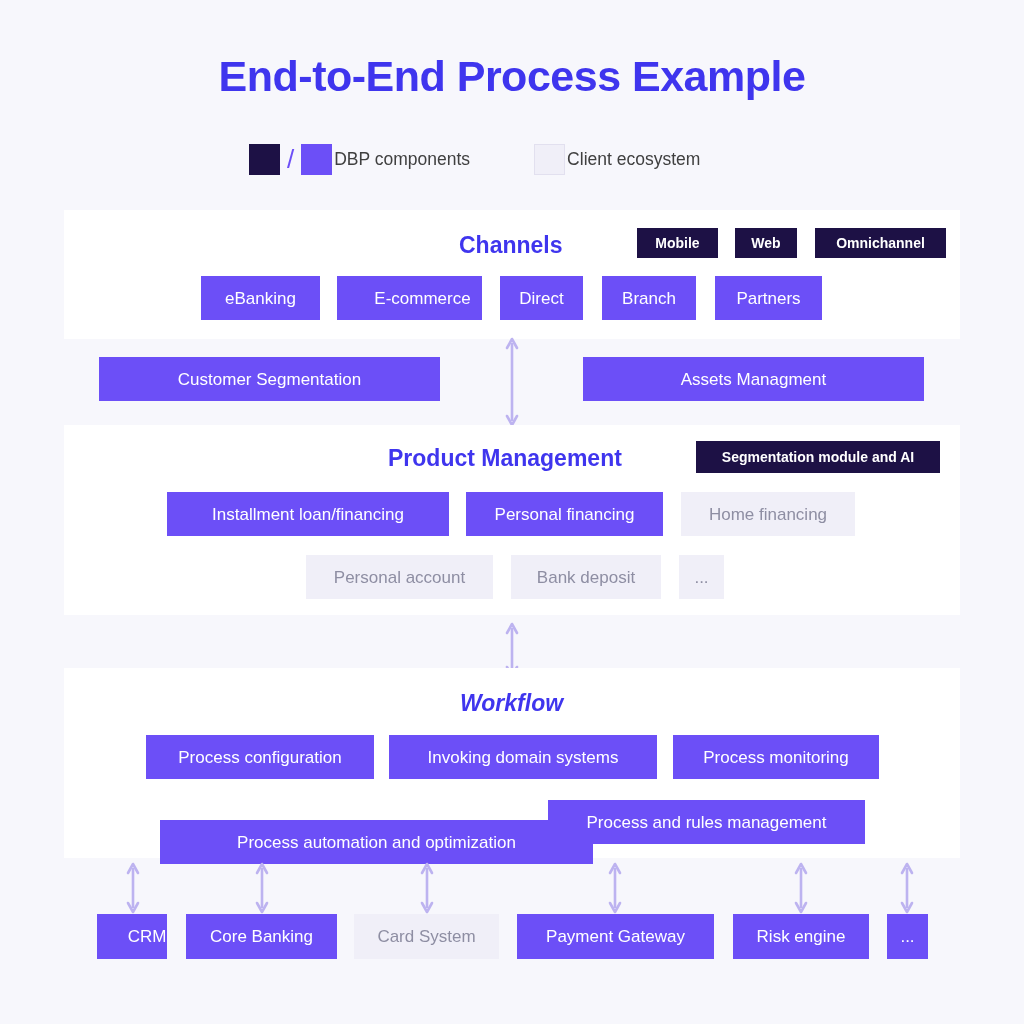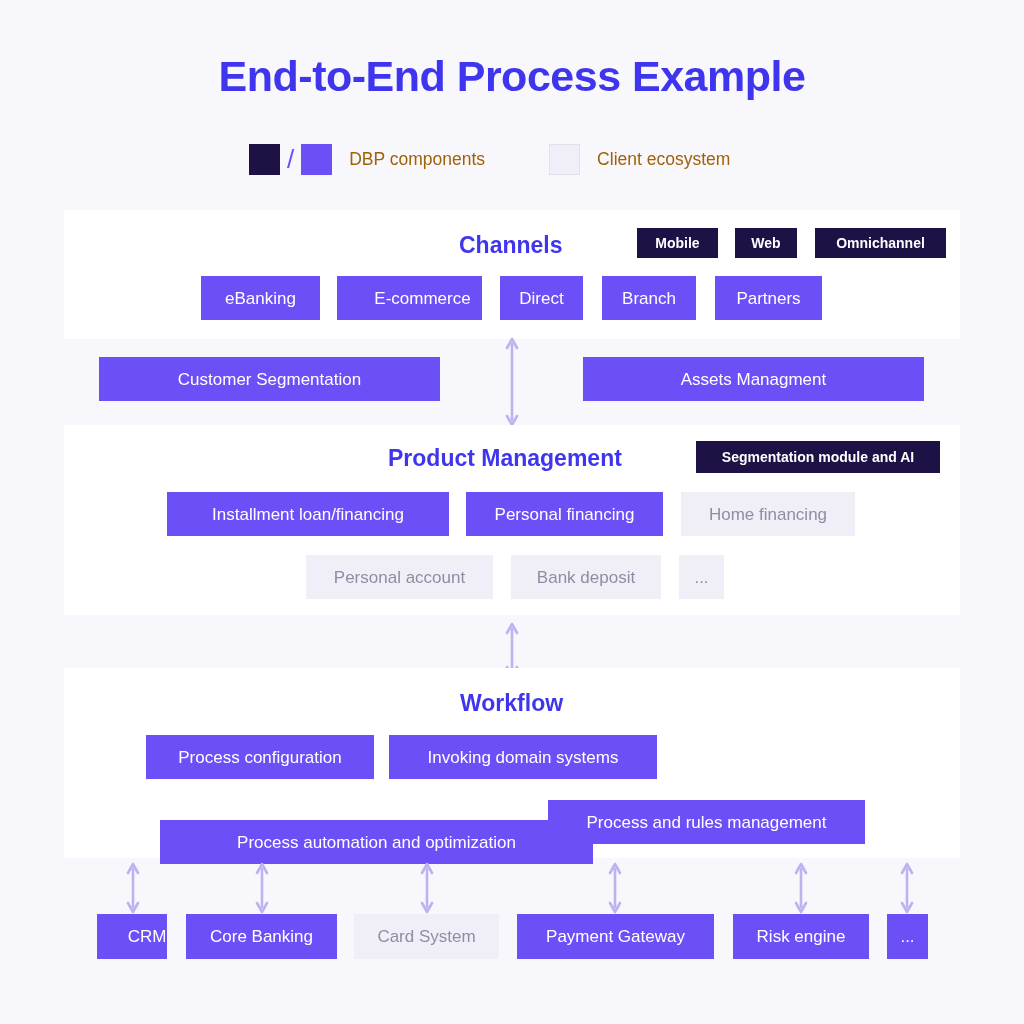--- a/index.html
+++ b/index.html
@@ -51,22 +51,22 @@
   .slash {
     color: #6c4ff7;
     font-size: 26px;
     font-weight: 400;
     margin: 0 7px;
     line-height: 1;
     transform: translateY(-1px);
   }
   .legend-label {
     font-size: 17.5px;
-    color: #a16207;
-    margin-left: 17px;
+    color: #404040;
+    margin-left: 2px;
     white-space: nowrap;
   }
   .legend-gap { width: 64px; }
 
   
   .panel {
     position: absolute;
     left: 64px;
     width: 896px;
     background: #ffffff;
@@ -188,24 +188,25 @@
 
 <div class="arrow" style="left:505px; top:622px; height:56px;">
   <svg width="14" height="56" viewBox="0 0 14 56">
     <line x1="7" y1="6" x2="7" y2="50" stroke="#bdb3f0" stroke-width="2.6"></line>
     <polyline points="2,11 7,2 12,11" fill="none" stroke="#bdb3f0" stroke-width="2.6" stroke-linecap="round" stroke-linejoin="round"></polyline>
     <polyline points="2,45 7,54 12,45" fill="none" stroke="#bdb3f0" stroke-width="2.6" stroke-linecap="round" stroke-linejoin="round"></polyline>
   </svg>
 </div>
 
 <div class="panel" id="panel-workflow">
-  <div class="sec-heading" style="left:396px; top:22px;">Workflow</div>
+  <div class="sec-heading" style="left:396px; top:22px;font-style:italic;">Workflow</div>
 
   <div class="box purple" style="left:82px; top:67px; width:228px; height:44px;">Process configuration</div>
   <div class="box purple" style="left:325px; top:67px; width:268px; height:44px;">Invoking domain systems</div>
+  <div class="box purple" style="left:609px; top:67px; width:206px; height:44px;">Process monitoring</div>
 
   <div class="box purple" style="left:96px; top:132px; width:433px; height:44px;margin-top:20px;">Process automation and optimization</div>
   <div class="box purple" style="left:484px; top:132px; width:317px; height:44px;">Process and rules management</div>
 </div>
 
 <div class="arrow" style="left:126px; top:862px; height:52px;">
   <svg width="14" height="52" viewBox="0 0 14 52">
     <line x1="7" y1="6" x2="7" y2="46" stroke="#bdb3f0" stroke-width="2.6"></line>
     <polyline points="2,11 7,2 12,11" fill="none" stroke="#bdb3f0" stroke-width="2.6" stroke-linecap="round" stroke-linejoin="round"></polyline>
     <polyline points="2,41 7,50 12,41" fill="none" stroke="#bdb3f0" stroke-width="2.6" stroke-linecap="round" stroke-linejoin="round"></polyline>

